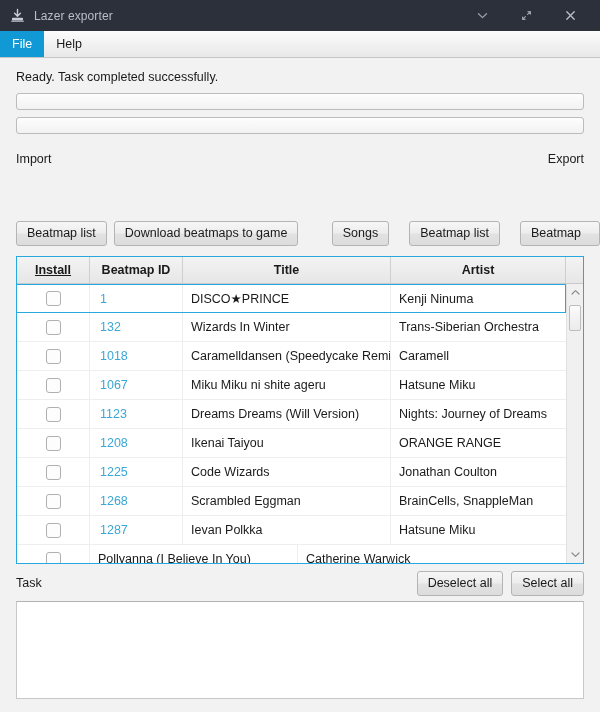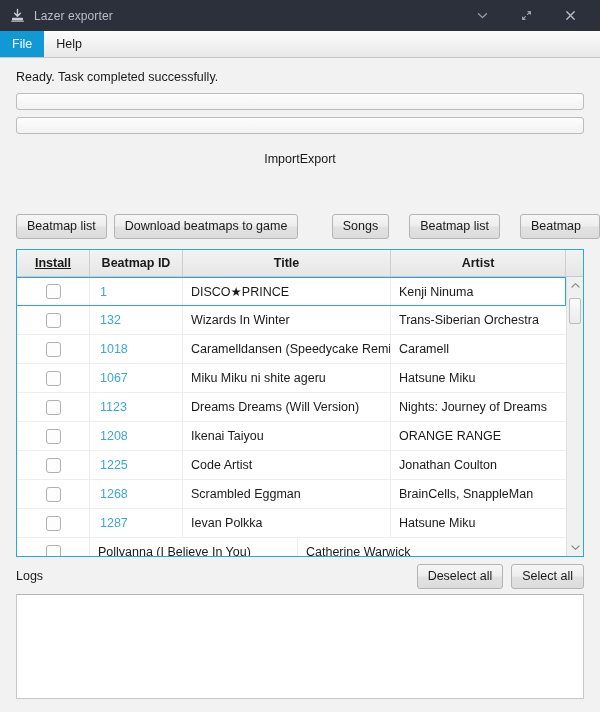--- a/index.html
+++ b/index.html
@@ -78,23 +78,23 @@
   .progressbar {
     height: 17px;
     background: linear-gradient(to bottom, #fdfdfd 0%, #f2f2f2 100%);
     border: 1px solid #bcbcbc;
     border-radius: 3px;
     margin-bottom: 7px;
     box-sizing: border-box;
   }
 
   .io-labels {
-    display: flex; justify-content: center;
+    display: flex; justify-content: space-between;
     font-size: 12.5px; color: #1a1a1a;
-    margin-top: 11px; margin-bottom: 8px;
+    margin-top: 11px; margin-bottom: 15px;
   }
 
   .btn-row {
     display: flex; align-items: flex-end;
     margin-bottom: 10px;
     position: relative;
     margin-top: 40px;
   }
   .btn-left { display: flex; gap: 7px; }
   .btn-right { display: flex; gap: 20px; margin-left: auto; }
@@ -356,21 +356,21 @@
               </div>
               <div class="td id col-id">1208</div>
               <div class="td td-title col-title">Ikenai Taiyou</div>
               <div class="td td-artist col-artist last">ORANGE RANGE</div>
             </div>
             <div class="tr">
               <div class="td center col-install">
                 <div class="checkbox"></div>
               </div>
               <div class="td id col-id">1225</div>
-              <div class="td td-title col-title">Code Artist</div>
+              <div class="td td-title col-title">Code Wizards</div>
               <div class="td td-artist col-artist last">Jonathan Coulton</div>
             </div>
             <div class="tr">
               <div class="td center col-install">
                 <div class="checkbox"></div>
               </div>
               <div class="td id col-id">1268</div>
               <div class="td td-title col-title">Scrambled Eggman</div>
               <div class="td td-artist col-artist last">BrainCells, SnappleMan</div>
             </div>
@@ -403,21 +403,21 @@
           <div class="sb-arrow">
             <svg width="9" height="7" viewBox="0 0 9 7">
               <path d="M1 2 L4.5 5.4 L8 2" stroke="#8b8b8b" stroke-width="1.2" fill="none" stroke-linecap="round" stroke-linejoin="round"></path>
             </svg>
           </div>
         </div>
       </div>
     </div>
 
     <div class="logs-row">
-      <span class="logs-label">Logs</span>
+      <span class="logs-label">Task</span>
       <div class="logs-btns">
         <button class="btn">Deselect all</button>
         <button class="btn">Select all</button>
       </div>
     </div>
 
     <div class="logs-box"></div>
 
   </div>
 </div>

